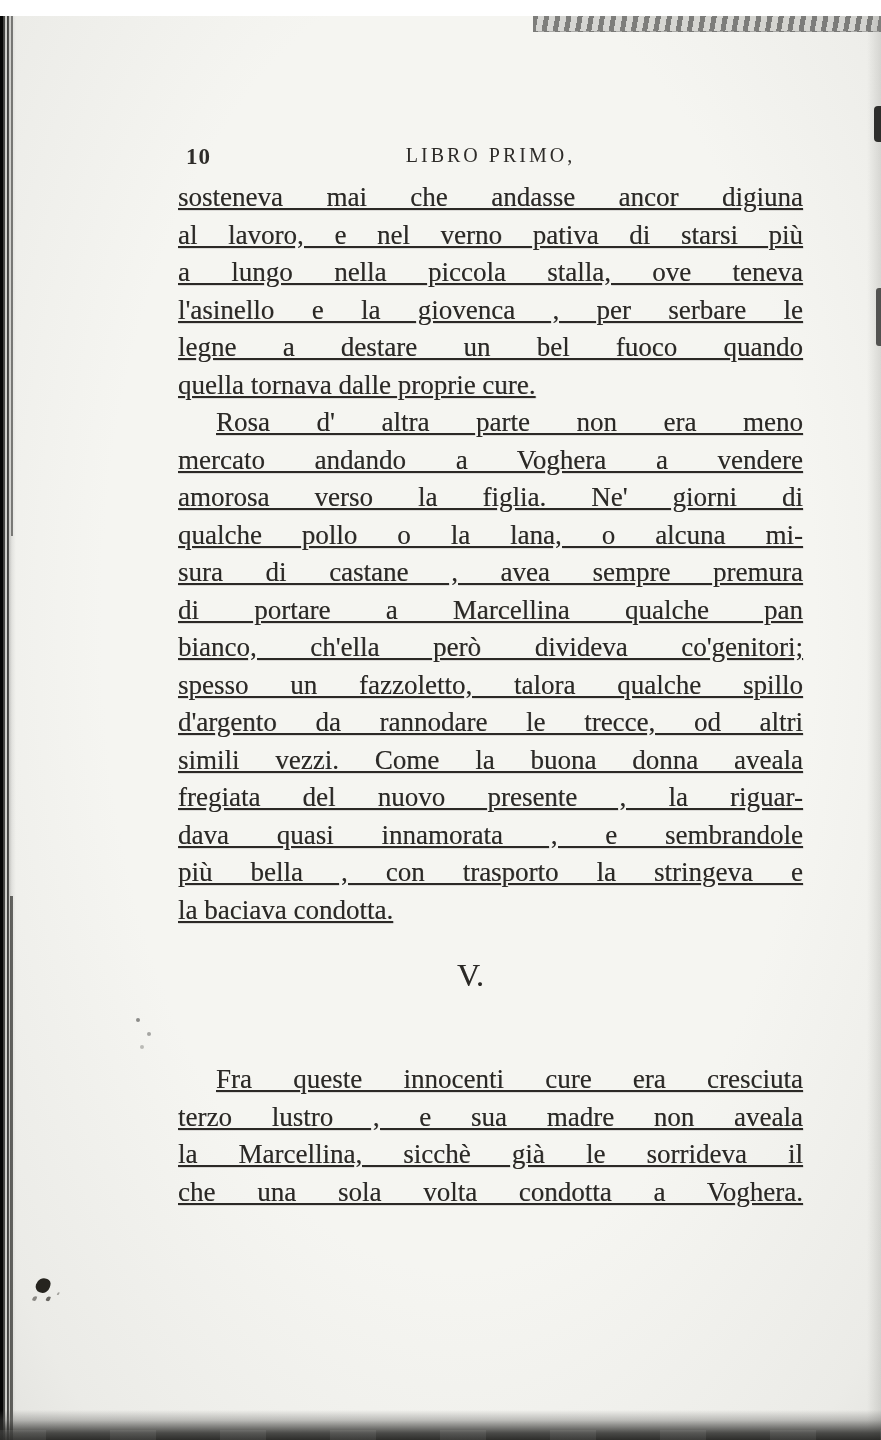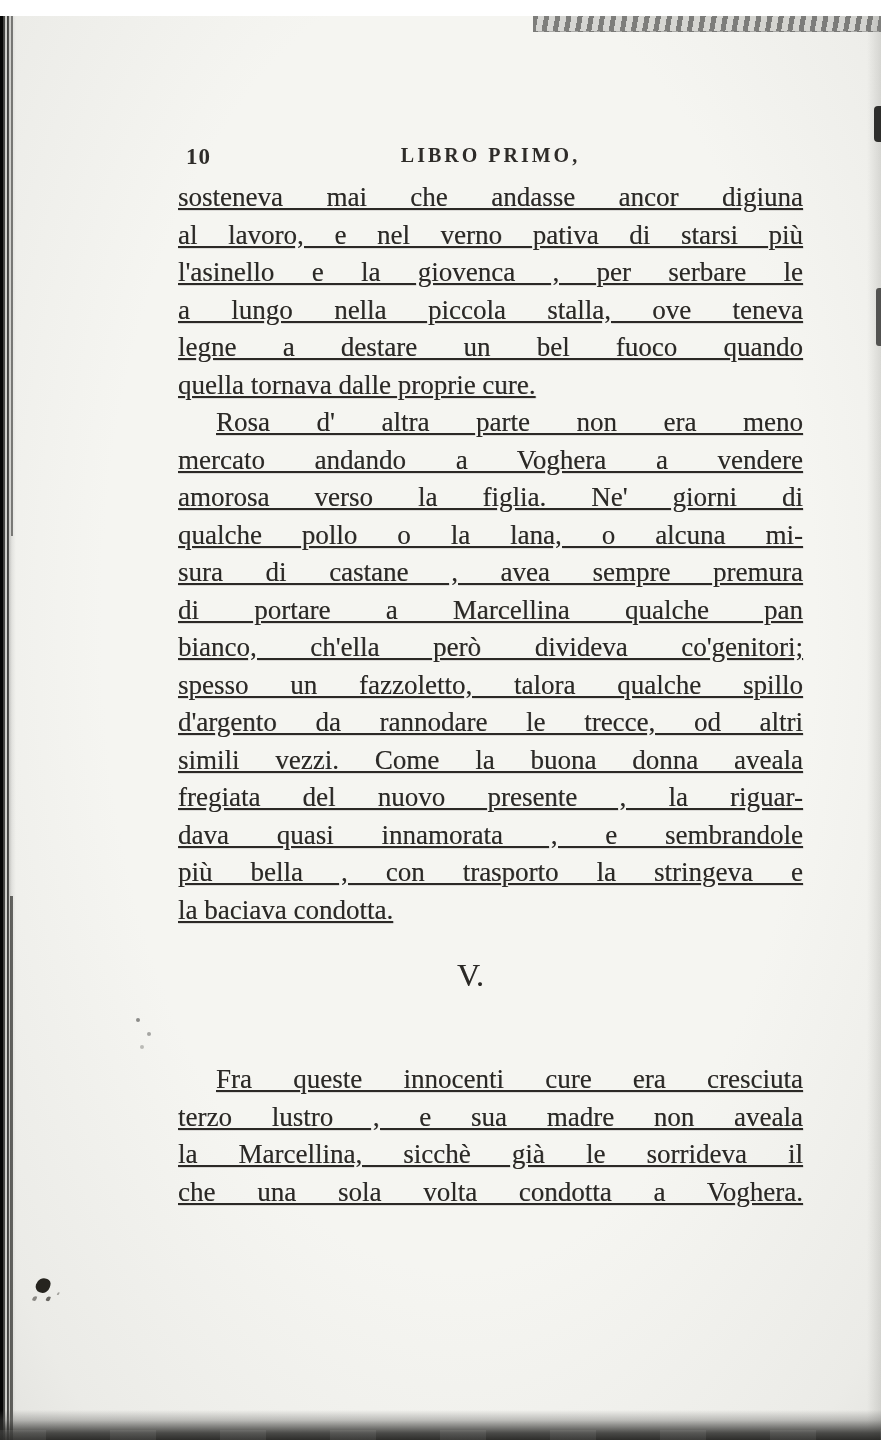--- a/index.html
+++ b/index.html
@@ -37,21 +37,21 @@
     font-weight: 700;
     color: #2e2c29;
   }
   .running-header {
     position: absolute;
     left: 0;
     width: 100%;
     top: 2px;
     text-align: center;
     font-size: 20px;
-    font-weight: 700;
+    font-weight: 400;
     letter-spacing: 3px;
     color: #2e2c29;
   }
 
   
   .text-column {
     position: absolute;
     left: 178px;
     top: 163px;
     width: 625px;
@@ -191,22 +191,22 @@
 
   <div class="header">
     <span class="page-number">10</span>
     <div class="running-header">LIBRO PRIMO,</div>
   </div>
 
   <div class="text-column" id="text-column">
       <div class="paragraph">
         <div class="line">sosteneva mai che andasse ancor digiuna</div>
         <div class="line">al lavoro, e nel verno pativa di starsi più</div>
+        <div class="line">a lungo nella piccola stalla, ove teneva</div>
         <div class="line">l'asinello e la giovenca , per serbare le</div>
-        <div class="line">a lungo nella piccola stalla, ove teneva</div>
         <div class="line">legne a destare un bel fuoco quando</div>
         <div class="line last">quella tornava dalle proprie cure.</div>
       </div>
       <div class="paragraph">
         <div class="line indent">Rosa d' altra parte non era meno</div>
         <div class="line">mercato andando a Voghera a vendere</div>
         <div class="line">amorosa verso la figlia. Ne' giorni di</div>
         <div class="line">qualche pollo o la lana, o alcuna mi-</div>
         <div class="line">sura di castane , avea sempre premura</div>
         <div class="line">di portare a Marcellina qualche pan</div>

